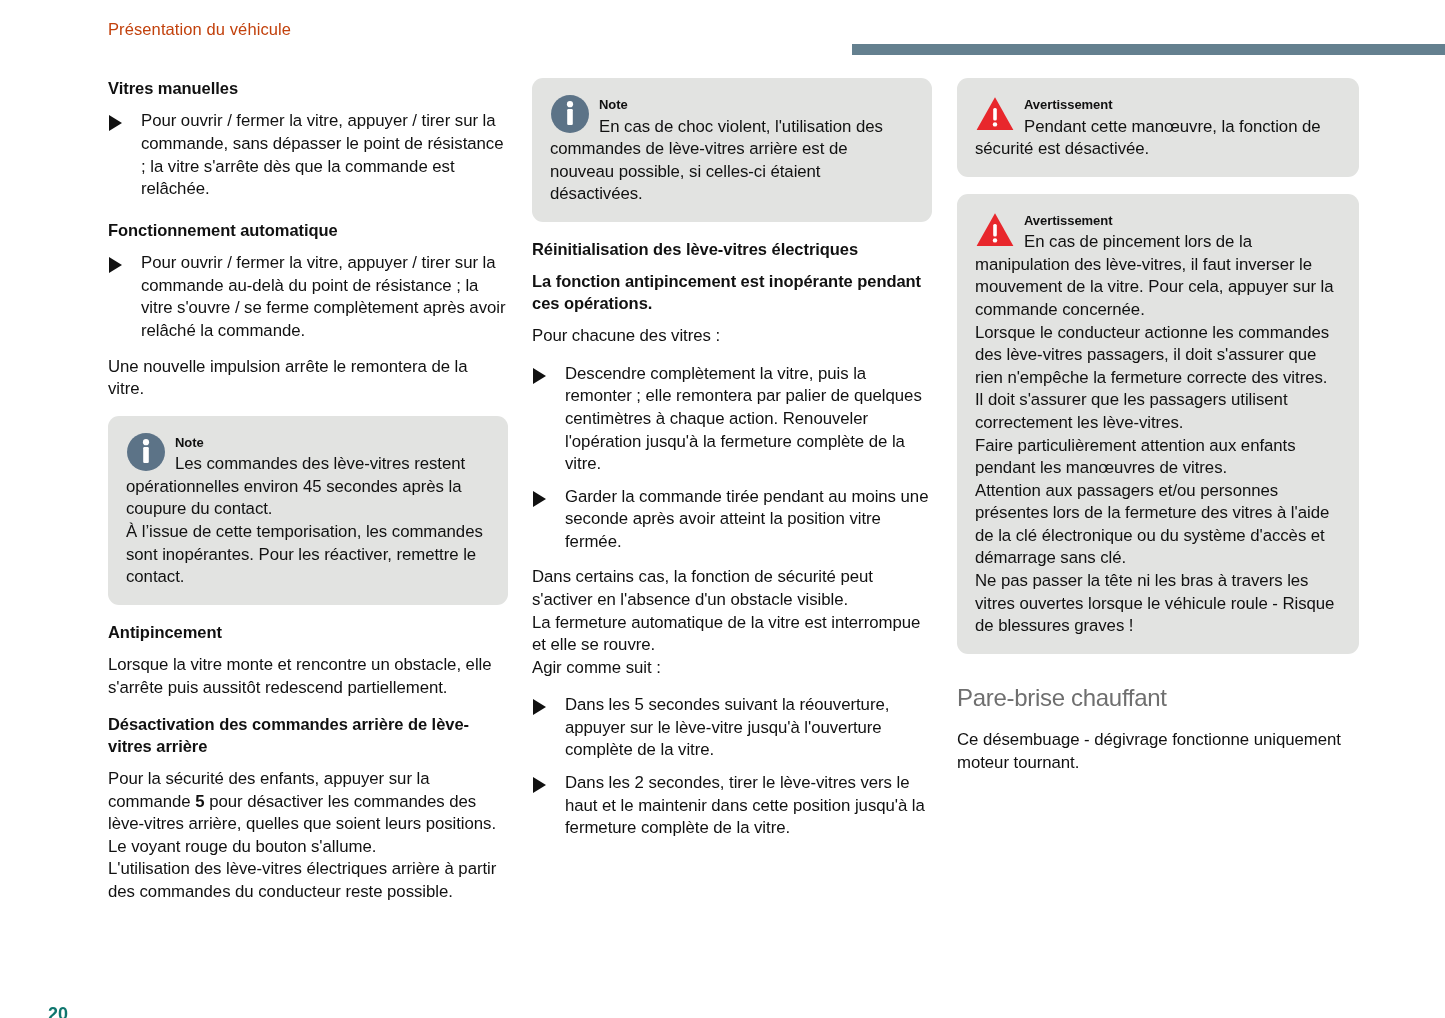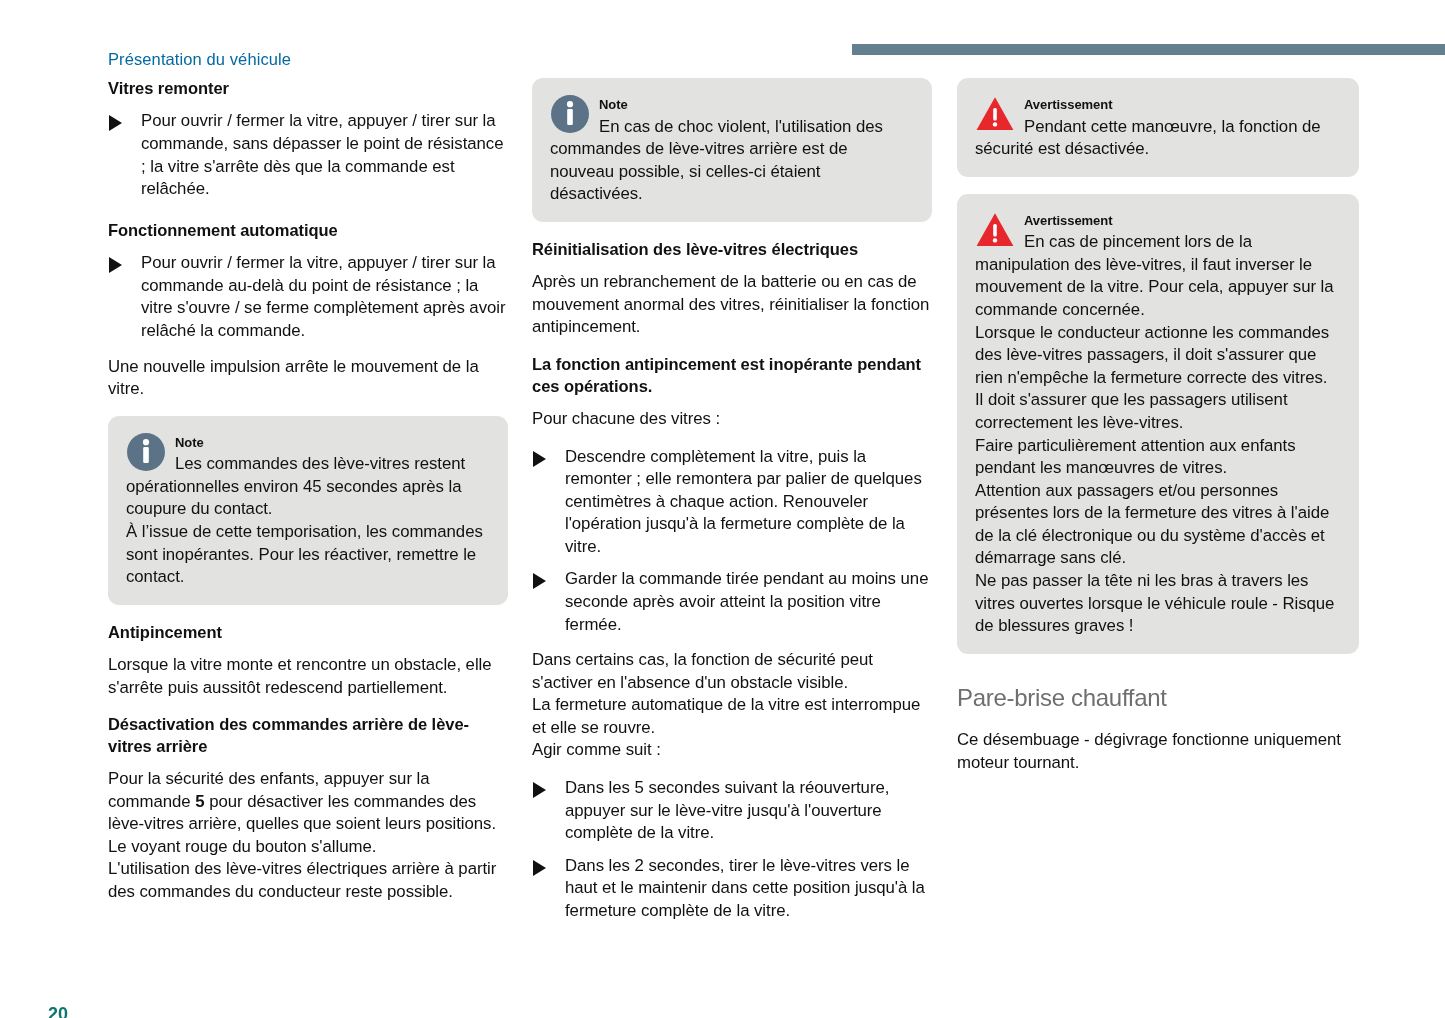--- a/index.html
+++ b/index.html
@@ -16,23 +16,23 @@
     width: 1445px;
     height: 1018px;
     background: #ffffff;
     overflow: hidden;
     box-sizing: border-box;
   }
   
   .header-title {
     position: absolute;
     left: 108px;
-    top: 50px;
+    top: 20px;
     font-size: 16.5px;
-    color: #0369a1;
+    color: #c2410c;
     letter-spacing: 0.1px;
     white-space: nowrap;
   }
   .header-rule {
     position: absolute;
     left: 852px;
     top: 44px;
     width: 593px;
     height: 11px;
     background: #64808f;
@@ -150,39 +150,39 @@
 </head>
 <body>
 
 <div class="page">
 
   <div class="header-title">Présentation du véhicule</div>
   <div class="header-rule"></div>
 
   <div class="col col-1">
 
-    <h3 class="sub">Vitres remonter</h3>
+    <h3 class="sub">Vitres manuelles</h3>
 
     <ul class="arrow-list">
       <li>
         <span class="arrow-marker"></span>
         <span>Pour ouvrir / fermer la vitre, appuyer / tirer sur la commande, sans dépasser le point de résistance ; la vitre s'arrête dès que la commande est relâchée.</span>
       </li>
     </ul>
 
     <h3 class="sub spaced">Fonctionnement automatique</h3>
 
     <ul class="arrow-list">
       <li>
         <span class="arrow-marker"></span>
         <span>Pour ouvrir / fermer la vitre, appuyer / tirer sur la commande au-delà du point de résistance ; la vitre s'ouvre / se ferme complètement après avoir relâché la commande.</span>
       </li>
     </ul>
 
-    <p class="body">Une nouvelle impulsion arrête le mouvement de la vitre.</p>
+    <p class="body">Une nouvelle impulsion arrête le remontera de la vitre.</p>
 
     <div class="callout clearfix">
       <svg class="callout-icon" viewBox="0 0 40 40">
         <circle cx="20" cy="20" r="19" fill="#5c7387"></circle>
         <rect x="17.2" y="15" width="5.6" height="16" rx="1.2" fill="#ffffff"></rect>
         <circle cx="20" cy="10.2" r="3.1" fill="#ffffff"></circle>
       </svg>
       <div class="callout-body">
         <p><span class="co-title">Note</span><br>
           <span class="indent-first" style="display:inline">Les commandes des lève-vitres restent opérationnelles environ 45 secondes après la coupure du contact.</span><br>
@@ -214,21 +214,20 @@
       </svg>
       <div class="callout-body">
         <p><span class="co-title">Note</span><br>
           <span class="indent-first" style="display:inline">En cas de choc violent, l'utilisation des commandes de lève-vitres arrière est de nouveau possible, si celles-ci étaient désactivées.</span>
         </p>
       </div>
     </div>
 
     <h3 class="sub">Réinitialisation des lève-vitres électriques</h3>
 
-    <p class="body">Après un rebranchement de la batterie ou en cas de mouvement anormal des vitres, réinitialiser la fonction antipincement.</p>
 
     <h3 class="sub">La fonction antipincement est inopérante pendant ces opérations.</h3>
 
     <p class="body">Pour chacune des vitres :</p>
 
     <ul class="arrow-list">
       <li>
         <span class="arrow-marker"></span>
         <span>Descendre complètement la vitre, puis la remonter ; elle remontera par palier de quelques centimètres à chaque action. Renouveler l'opération jusqu'à la fermeture complète de la vitre.</span>
       </li>

